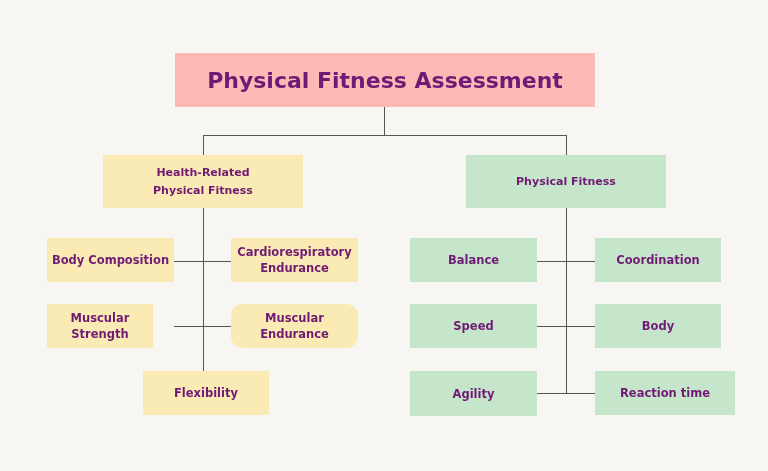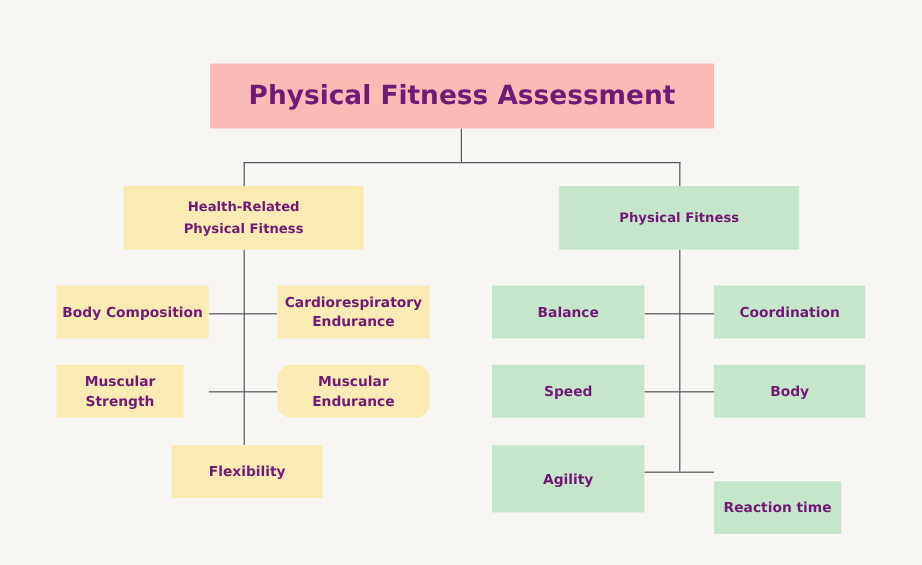--- a/index.html
+++ b/index.html
@@ -64,18 +64,18 @@
   </div>
 <div class="box g leaf" style="left:595px;top:238px;width:126px;height:44px;">
     <span>Coordination</span>
   </div>
 <div class="box g leaf" style="left:410px;top:304px;width:127px;height:44px;">
     <span>Speed</span>
   </div>
 <div class="box g leaf" style="left:595px;top:304px;width:126px;height:44px;">
     <span>Body</span>
   </div>
-<div class="box g leaf" style="left:410px;top:371px;width:127px;height:56px;">
+<div class="box g leaf" style="left:410px;top:371px;width:127px;height:45px;">
     <span>Agility</span>
   </div>
-<div class="box g leaf" style="left:595px;top:371px;width:106px;height:44px;margin-top:30px;">
+<div class="box g leaf" style="left:595px;top:371px;width:140px;height:44px;">
     <span>Reaction time</span>
   </div>
 
 </body></html>

